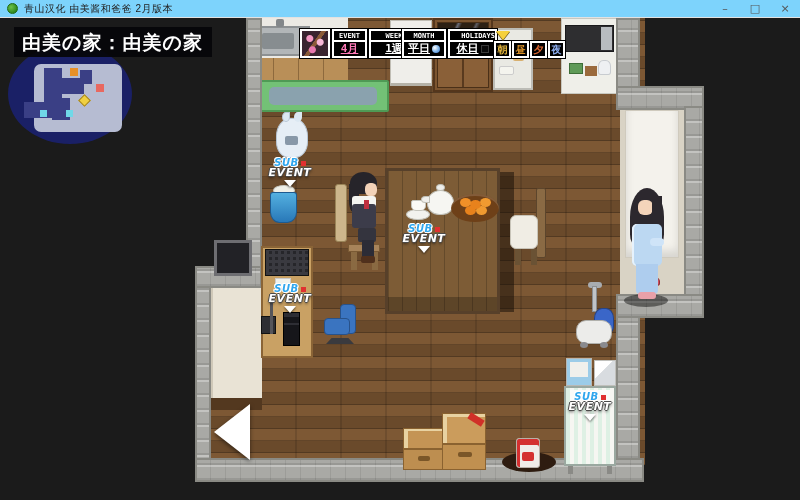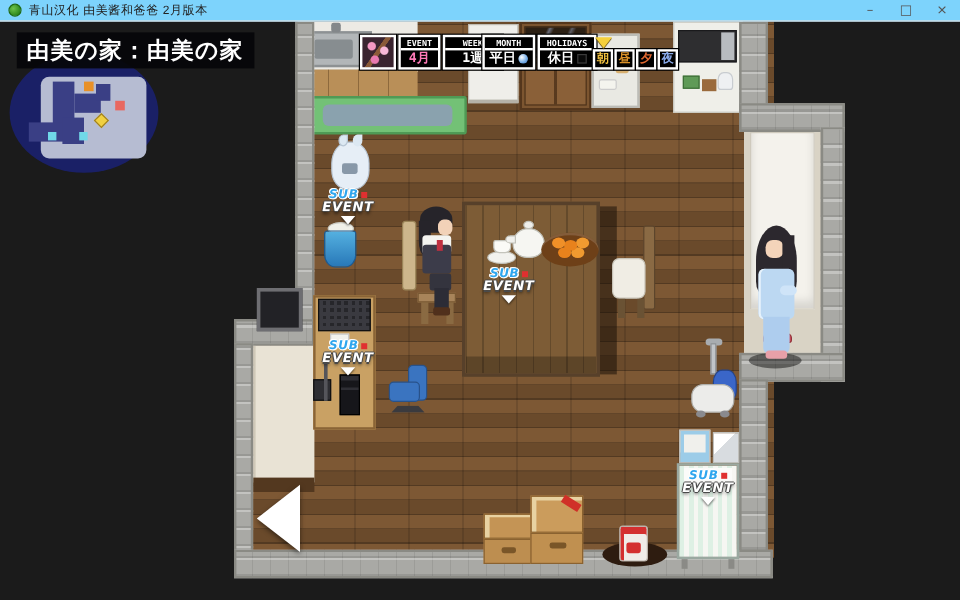--- a/index.html
+++ b/index.html
@@ -32,21 +32,21 @@
       repeating-linear-gradient(0deg, rgba(255,255,255,.30) 0 2px, rgba(0,0,0,.10) 2px 4px, transparent 4px 15px),
       repeating-linear-gradient(90deg, rgba(0,0,0,.08) 0 1px, transparent 1px 15px);
     box-shadow: inset 0 0 0 2px #8a8a84; }
 
   
   .hud-box { position:absolute; background:#000; border:2px solid #fff; box-shadow:0 0 0 1px #000;
              z-index:120; color:#fff; text-align:center; }
   .hud-hd { height:11px; font:bold 7px "DejaVu Sans Mono", monospace; line-height:11px;
             border-bottom:2px solid #fff; letter-spacing:0; white-space:nowrap; overflow:hidden; }
   .hud-val { height:14px; font:bold 11px "DejaVu Sans Mono", monospace; line-height:14px;
-             display:flex; align-items:center; justify-content:center; gap:2px; }
+             display:flex; align-items:center; justify-content:center; gap:2px;text-decoration:underline; }
   .tbox { position:absolute; width:17px; height:17px; background:#000; border:2px solid #fff;
           box-shadow:0 0 0 1px #000; z-index:120; text-align:center;
           font:bold 10px "DejaVu Sans Mono", monospace; line-height:13px; }
   .orb { display:inline-block; width:8px; height:8px; border-radius:50%;
          background:radial-gradient(circle at 35% 35%, #ffffff, #7ab0e8 55%, #3a70b8); }
   .blk { display:inline-block; width:8px; height:8px; background:#0a0a0a; border:1px solid #3a3a3a; }
 
   
   .se { position:absolute; width:56px; text-align:center; z-index:110;
         font:bold italic 10px "DejaVu Sans", sans-serif; line-height:10px; letter-spacing:.5px; }
@@ -239,21 +239,21 @@
     <div class="hud-hd">WEEK</div>
     <div class="hud-val">1週</div>
   </div>
   <div class="hud-box" style="left:402px;top:29px;width:44px;height:29px;">
     <div class="hud-hd">MONTH</div>
     <div class="hud-val">
         <span>平日</span>
         <span class="orb"></span>
       </div>
   </div>
-  <div class="hud-box" style="left:448px;top:29px;width:49px;height:29px;">
+  <div class="hud-box" style="left:448px;top:29px;width:49px;height:29px;text-align:right;">
     <div class="hud-hd">HOLIDAYS</div>
     <div class="hud-val">
         <span>休日</span>
         <span class="blk"></span>
       </div>
   </div>
 
   <div class="abs" style="left:496px;top:31px;width:0;height:0;border-left:7px solid transparent;border-right:7px solid transparent;border-top:9px solid #f5d03c;filter:drop-shadow(0 1px 0 #6a5210);z-index:125;"></div>
   <div class="tbox" style="left:494px;top:41px;color:#f0c040;">朝</div>
   <div class="tbox" style="left:512px;top:41px;color:#d89028;">昼</div>

